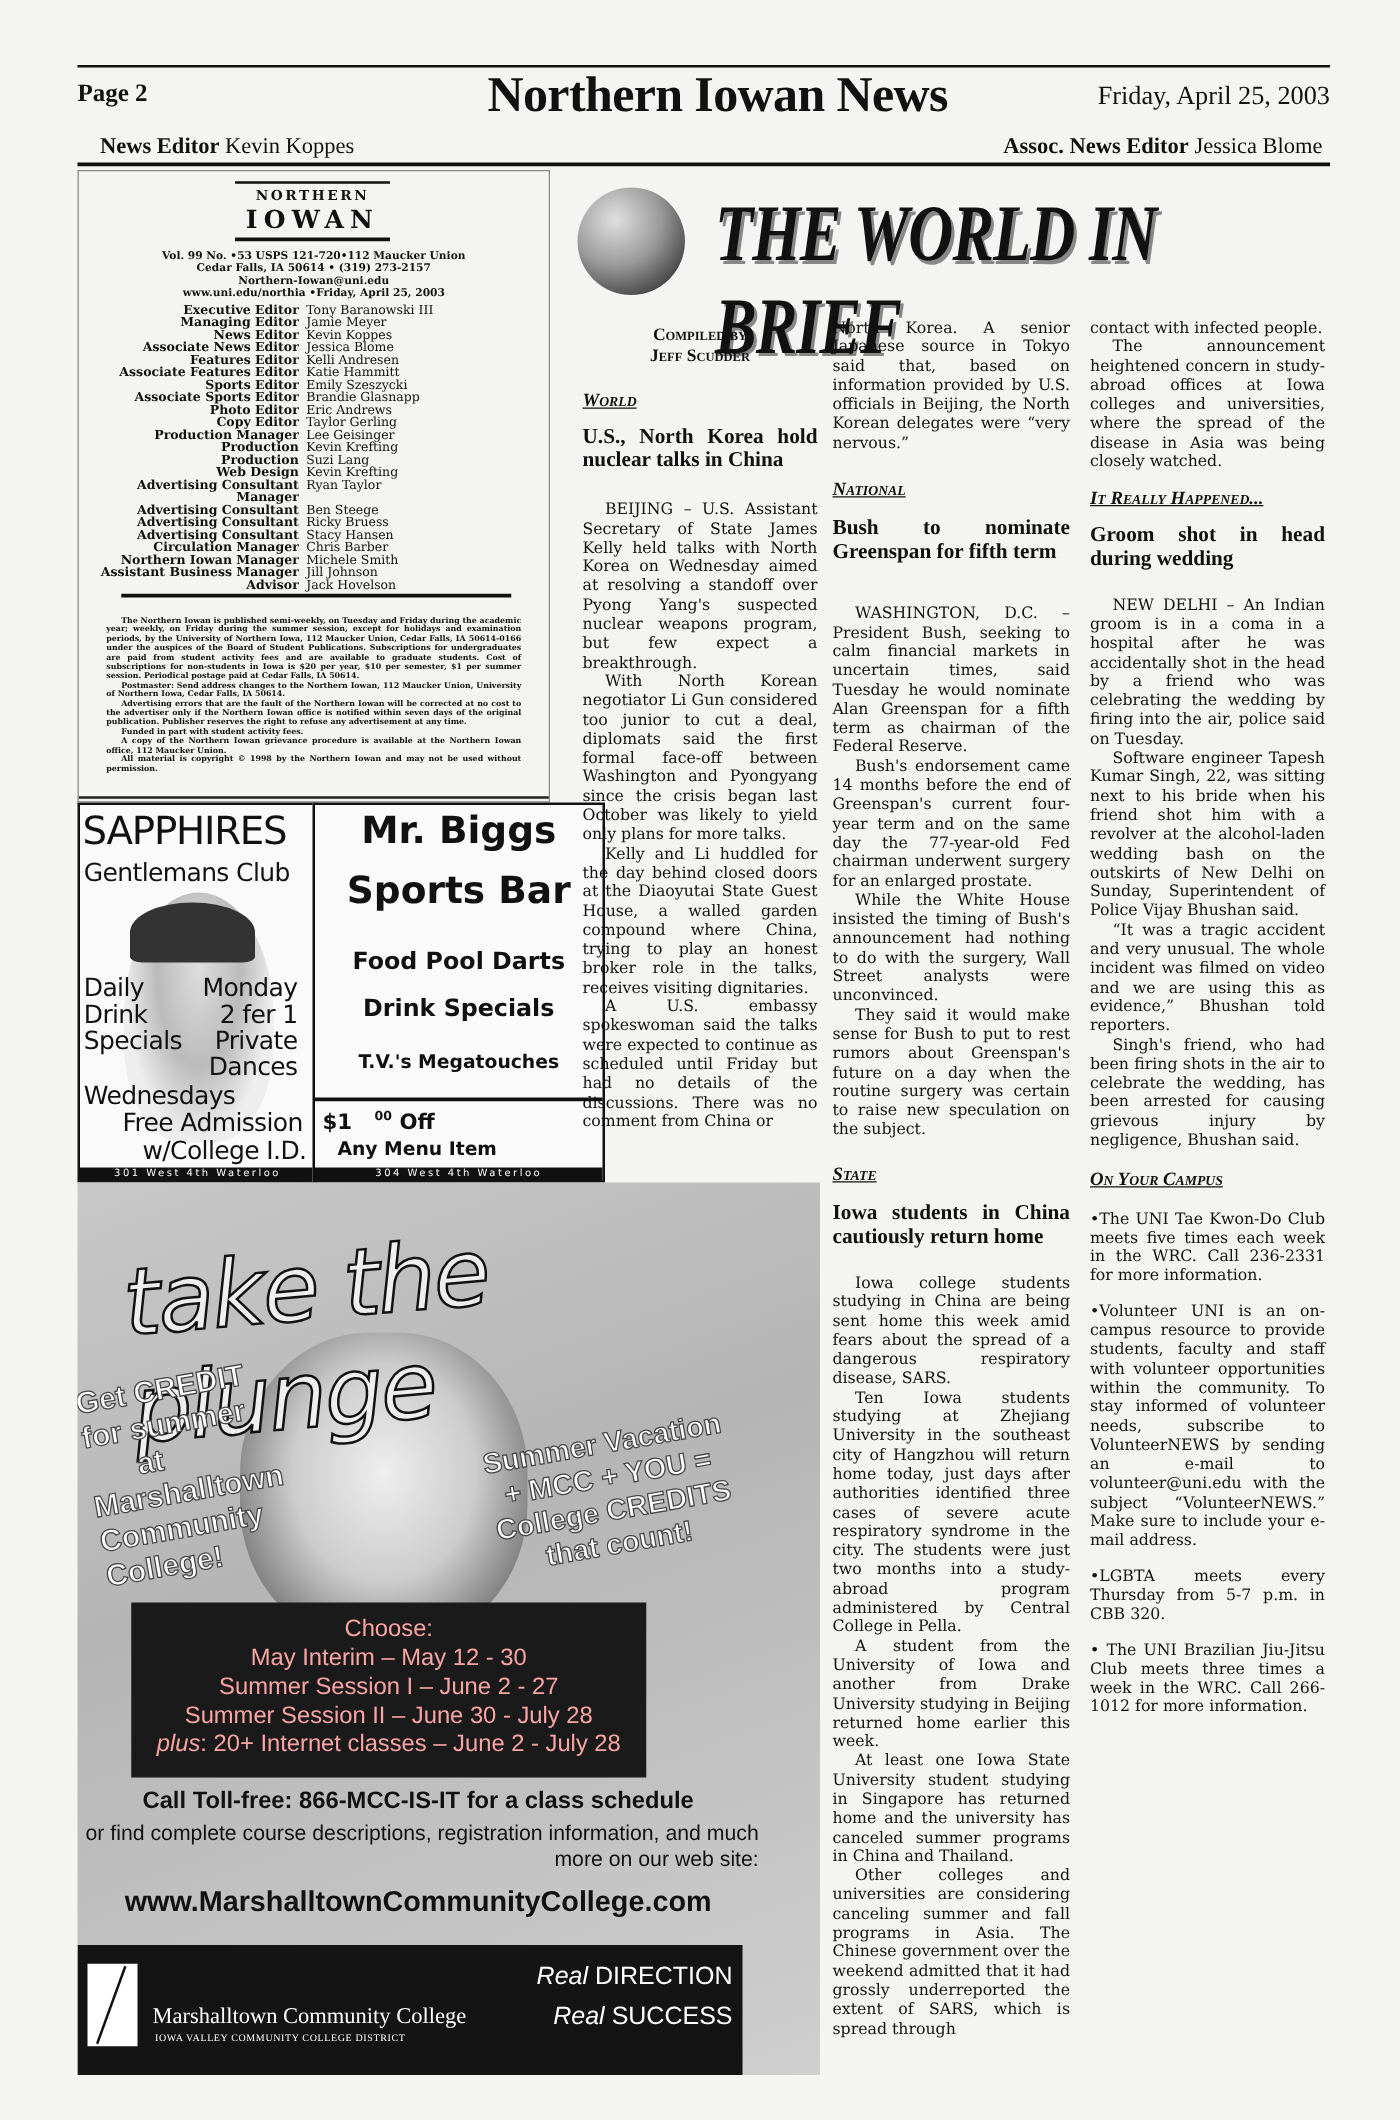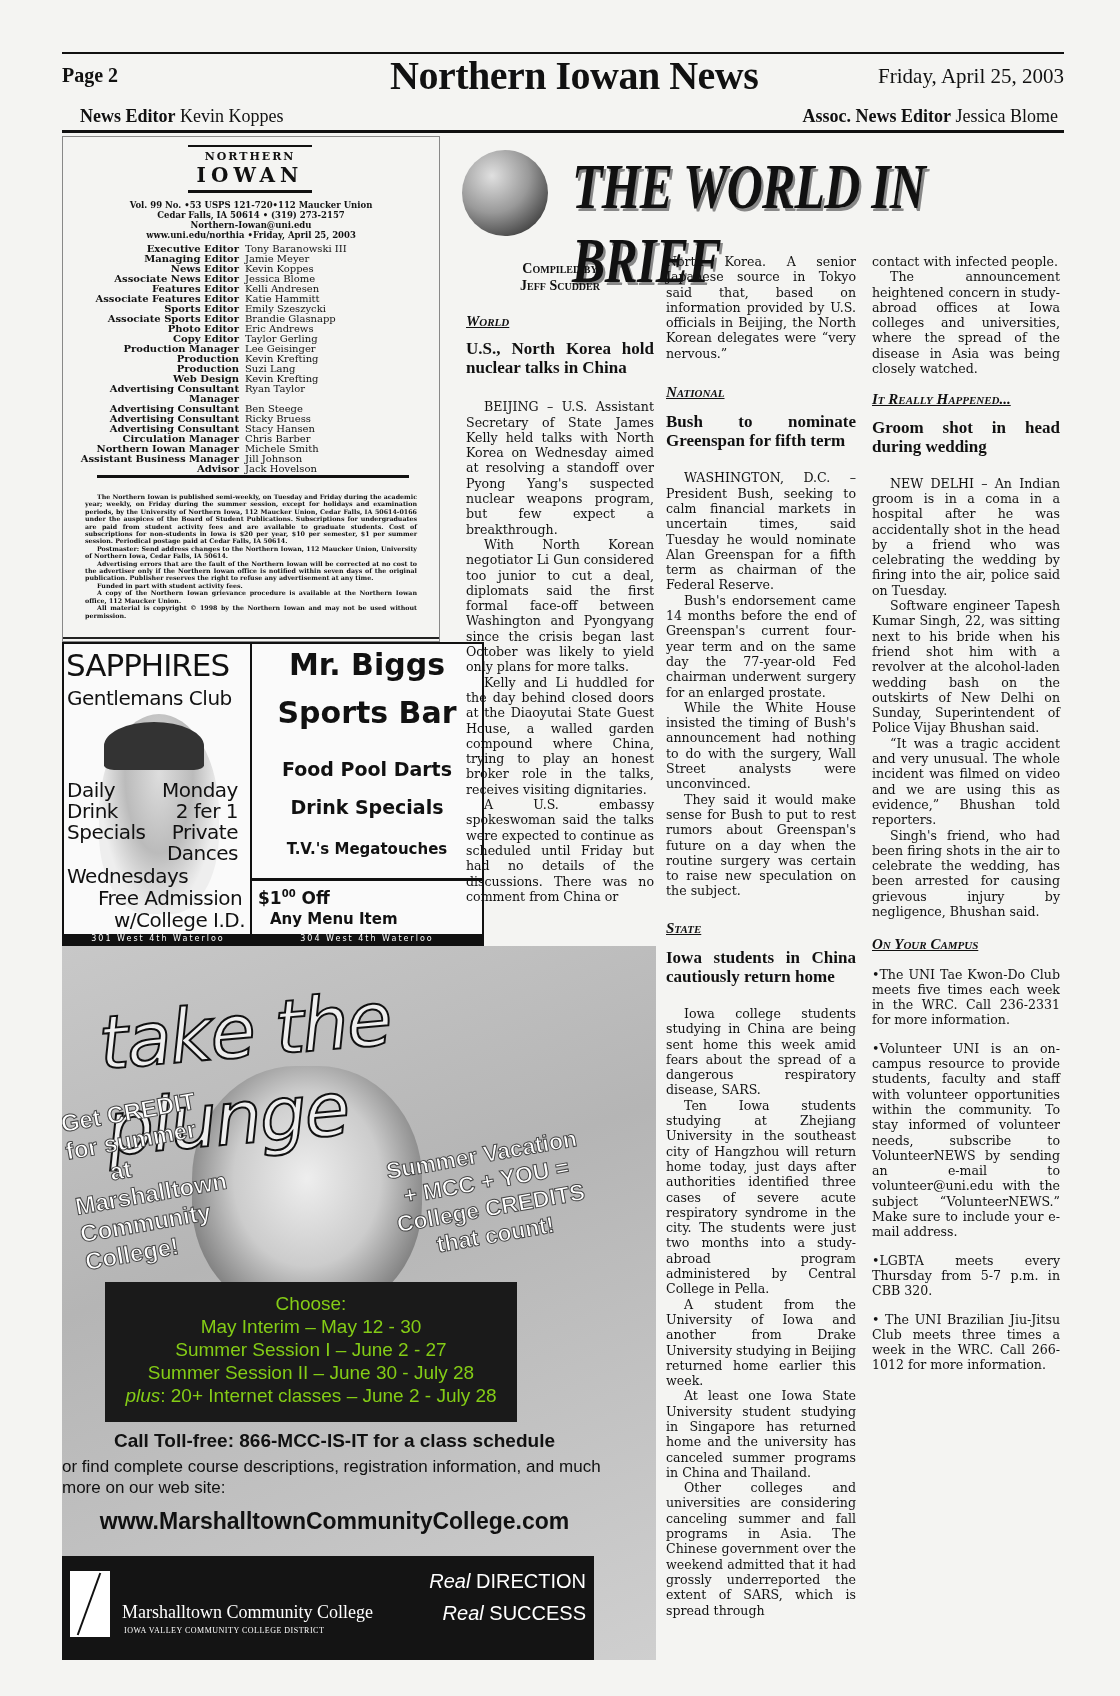--- a/index.html
+++ b/index.html
@@ -33,31 +33,31 @@
   .sapph-sub{position:absolute;left:3px;top:42px;font-size:20px;letter-spacing:-0.5px;}
   .sapph-face{position:absolute;left:35px;top:70px;width:120px;height:200px;border-radius:50% 50% 40% 40%;background:radial-gradient(ellipse at 50% 30%,#ddd 0,#bbb 40%,#eee 70%);}
   .sapph-hair{position:absolute;left:40px;top:78px;width:100px;height:48px;border-radius:50% 50% 10% 10%;background:#333;}
   .sapph-txt{position:absolute;font-size:20px;line-height:21px;letter-spacing:-0.5px;}
   .sapph-foot,.biggs-foot{position:absolute;bottom:0;left:0;right:0;height:10px;background:#111;color:#fff;font-size:8px;line-height:10px;text-align:center;letter-spacing:2px;}
   .biggs-t1{position:absolute;left:0;right:0;top:4px;text-align:center;font-weight:bold;font-size:30px;line-height:34px;}
   .biggs-t2{position:absolute;left:0;right:0;top:52px;text-align:center;font-weight:bold;font-size:30px;line-height:34px;}
   .biggs-l{position:absolute;left:0;right:0;text-align:center;font-weight:bold;}
   .biggs-div{position:absolute;left:0;right:0;top:234px;height:3px;background:#111;}
   .biggs-off{position:absolute;left:6px;top:244px;font-weight:bold;font-size:17px;}
-  .biggs-off sup{font-size:10px;}
+  .biggs-off sup{font-size:10px;margin-left:18px;}
   .biggs-menu{position:absolute;left:18px;top:266px;font-weight:bold;font-size:15px;}
   
   .ad-mcc{left:62px;top:946px;width:594px;height:714px;background:linear-gradient(160deg,#c8c8c8 0,#b5b5b5 40%,#cfcfcf 100%);overflow:hidden;font-family:"Liberation Sans",sans-serif;}
   .mcc-plunge{position:absolute;left:40px;top:30px;font-size:74px;font-family:"DejaVu Sans",sans-serif;font-style:italic;transform:rotate(-5deg);color:#eee;-webkit-text-stroke:2px #111;letter-spacing:-2px;}
   .mcc-face{position:absolute;left:130px;top:120px;width:230px;height:250px;border-radius:45%;background:radial-gradient(ellipse at 50% 45%,#eee 0,#ccc 45%,#777 80%);}
   .mcc-left{position:absolute;left:10px;top:150px;font-size:24px;line-height:28px;color:#fff;-webkit-text-stroke:1px #444;transform:rotate(-10deg);font-weight:bold;}
   .mcc-right{position:absolute;left:330px;top:195px;font-size:23px;line-height:27px;color:#fff;-webkit-text-stroke:1px #444;transform:rotate(-10deg);font-weight:bold;text-align:center;}
-  .mcc-box{position:absolute;left:43px;top:336px;width:412px;height:140px;background:#1a1a1a;color:#84cc16;text-align:center;font-size:19px;line-height:23px;padding-top:10px;box-sizing:border-box;}
+  .mcc-box{position:absolute;left:43px;top:336px;width:412px;height:140px;background:#1a1a1a;color:#fca5a5;text-align:center;font-size:19px;line-height:23px;padding-top:10px;box-sizing:border-box;}
   .mcc-call{position:absolute;left:0;width:545px;top:484px;text-align:center;font-weight:bold;font-size:19px;}
-  .mcc-find{position:absolute;left:0;width:545px;top:510px;text-align:left;font-size:17px;line-height:21px;}
+  .mcc-find{position:absolute;left:0;width:545px;top:510px;text-align:right;font-size:17px;line-height:21px;}
   .mcc-url{position:absolute;left:0;width:545px;top:562px;text-align:center;font-weight:bold;font-size:23px;}
   .mcc-bottom{position:absolute;left:0;top:610px;width:532px;height:104px;background:#141414;color:#fff;}
   .mcc-logo{position:absolute;left:8px;top:15px;width:40px;height:66px;background:#fff;}
   .mcc-logo:after{content:"";position:absolute;left:18px;top:0;width:2px;height:66px;background:#111;transform:rotate(20deg);}
   .mcc-name{position:absolute;left:60px;top:46px;font-family:"Liberation Serif",serif;font-size:18px;}
   .mcc-dist{position:absolute;left:62px;top:70px;font-family:"Liberation Serif",serif;font-size:8px;letter-spacing:0.5px;}
   .mcc-real{position:absolute;right:8px;font-size:20px;}
   .mcc-real i{font-style:italic;}
   
   .wib-globe{left:462px;top:150px;width:86px;height:86px;border-radius:50%;background:radial-gradient(circle at 35% 30%,#e0e0e0 0,#999 45%,#444 80%,#222 100%);}
@@ -279,21 +279,21 @@
     <p>With North Korean negotiator Li Gun considered too junior to cut a deal, diplomats said the first formal face-off between Washington and Pyongyang since the crisis began last October was likely to yield only plans for more talks.</p>
     <p>Kelly and Li huddled for the day behind closed doors at the Diaoyutai State Guest House, a walled garden compound where China, trying to play an honest broker role in the talks, receives visiting dignitaries.</p>
     <p>A U.S. embassy spokeswoman said the talks were expected to continue as scheduled until Friday but had no details of the discussions. There was no comment from China or</p>
   </div>
 </div>
 
 <div class="col" style="left:666px;top:254px;width:190px;">
   <p class="ni">North Korea. A senior Japanese source in Tokyo said that, based on information provided by U.S. officials in Beijing, the North Korean delegates were “very nervous.”</p>
   <div class="kicker" style="margin-top:24px;">National</div>
   <div class="headline" style="margin-top:12px;">Bush to nominate Greenspan for fifth term</div>
-  <div style="margin-top:20px;">
+  <div style="margin-top:32px;">
     <p>WASHINGTON, D.C. – President Bush, seeking to calm financial markets in uncertain times, said Tuesday he would nominate Alan Greenspan for a fifth term as chairman of the Federal Reserve.</p>
     <p>Bush's endorsement came 14 months before the end of Greenspan's current four-year term and on the same day the 77-year-old Fed chairman underwent surgery for an enlarged prostate.</p>
     <p>While the White House insisted the timing of Bush's announcement had nothing to do with the surgery, Wall Street analysts were unconvinced.</p>
     <p>They said it would make sense for Bush to put to rest rumors about Greenspan's future on a day when the routine surgery was certain to raise new speculation on the subject.</p>
   </div>
   <div class="kicker" style="margin-top:22px;">State</div>
   <div class="headline" style="margin-top:12px;">Iowa students in China cautiously return home</div>
   <div style="margin-top:20px;">
     <p>Iowa college students studying in China are being sent home this week amid fears about the spread of a dangerous respiratory disease, SARS.</p>
     <p>Ten Iowa students studying at Zhejiang University in the southeast city of Hangzhou will return home today, just days after authorities identified three cases of severe acute respiratory syndrome in the city. The students were just two months into a study-abroad program administered by Central College in Pella.</p>

